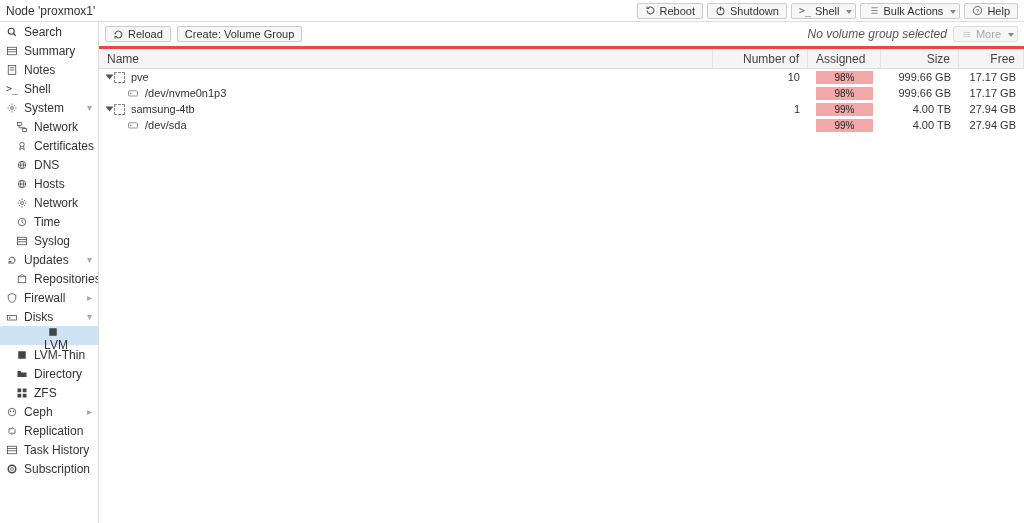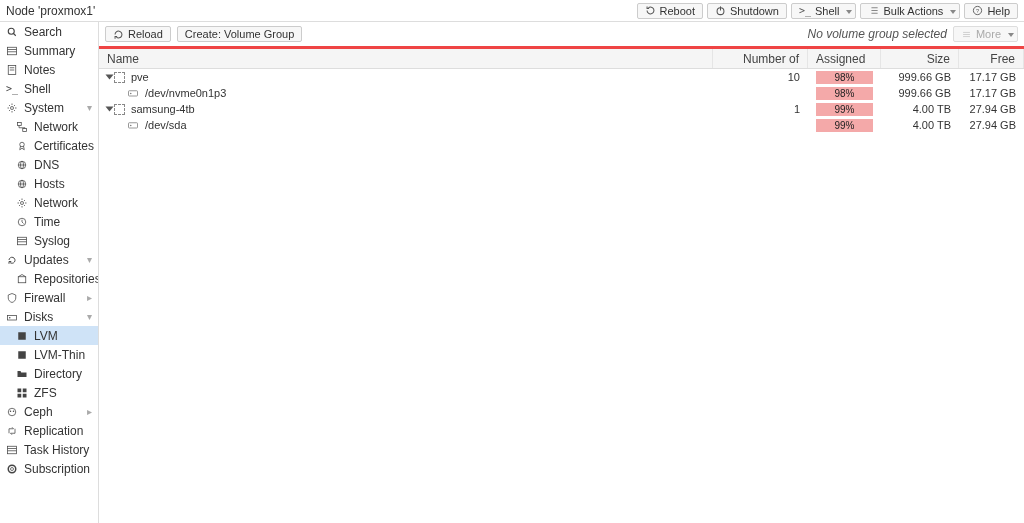--- a/index.html
+++ b/index.html
@@ -10,21 +10,21 @@
 .btn { background: #f7f7f7; border: 1px solid #ccc; border-radius: 2px; padding: 1px 7px; font-size: 11px; display: inline-flex; align-items: center; gap: 4px; cursor: pointer; color: #333; white-space: nowrap; }
 .btn.d { padding-right: 3px; }
 .ic { width: 11px; height: 11px; display: inline-block; }
 .chev::after { content: ""; display:inline-block; border-left:3px solid transparent; border-right:3px solid transparent; border-top:4px solid #888; margin-left:3px; vertical-align: middle;}
 .main { display: flex; height: calc(523px - 22px); }
 .sidebar { width: 99px; border-right: 1px solid #ddd; overflow: hidden; }
 .sb-item { display: flex; align-items: center; height: 19px; padding: 0 2px; cursor: pointer; position: relative; }
 .sb-item .lbl { font-size: 12px; }
 .sb-item.l1 { padding-left: 6px; }
 .sb-item.l2 { padding-left: 16px; }
-.sb-item.sel { background: #cfe3f7; }
+.sb-item.sel { background: #cfe3f7; flex-direction: column; }
 .sb-item .si { width: 12px; margin-right: 6px; display: inline-flex; align-items: center; justify-content: center; color: #444;}
 .sb-item .exp { position: absolute; right: 6px; color: #aaa; font-size: 10px; }
 .content { flex: 1; display: flex; flex-direction: column; }
 .toolbar { height: 27px; border-bottom: 3px solid #ef4444; display: flex; align-items: center; padding: 0 6px; gap: 6px; }
 .toolbar .sp { flex: 1; }
 .status-txt { font-size: 12px; color: #555; font-style: italic; }
 .more-btn { color: #aaa; border-color: #ddd; }
 .header { height: 20px; background: #f5f5f5; border-bottom: 1px solid #ddd; display: flex; }
 .hc { padding: 3px 8px; font-size: 12px; color: #444; border-right: 1px solid #e5e5e5; overflow: hidden; }
 .c-name { flex: 1; text-align: left; }

